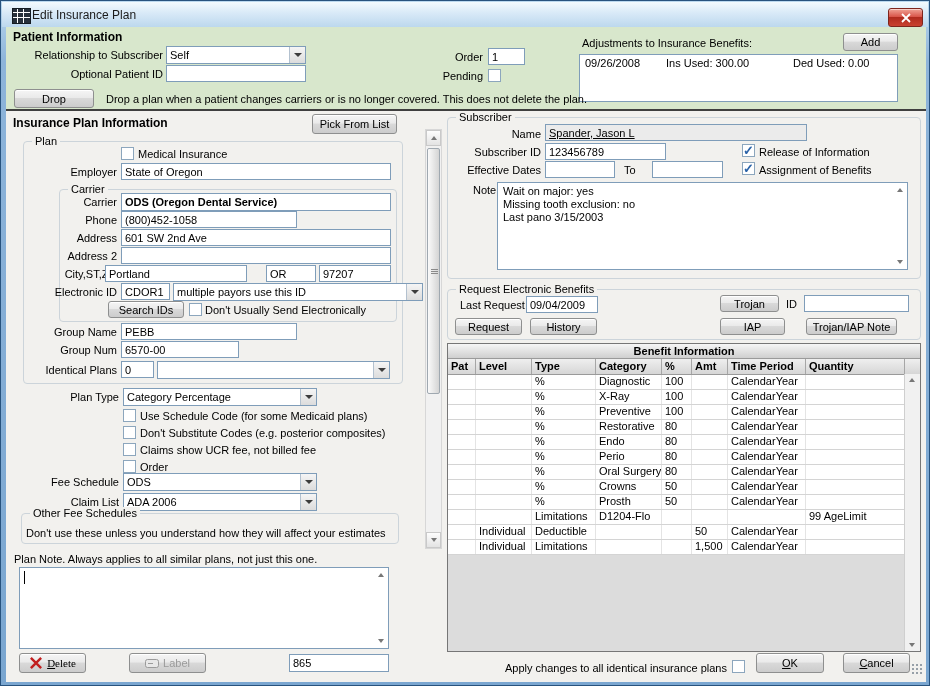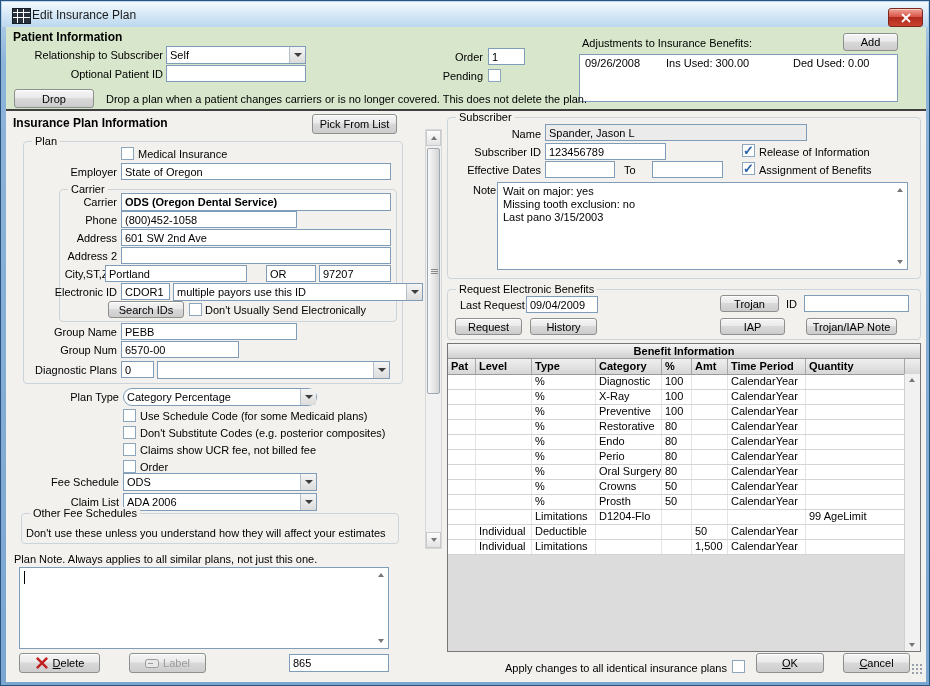--- a/index.html
+++ b/index.html
@@ -167,31 +167,31 @@
   <div class="btn" style="left:107px;top:300px;width:76px;height:17px;">
       <span>Search IDs</span>
     </div>
   <span class="chk" style="left:188px;top:302px;"></span>
   <div class="lbl" style="left:204px;top:303px;">Don't Usually Send Electronically</div>
 
   <div class="rlbl" style="left:20px;width:96px;top:325px;">Group Name</div>
   <input class="txt" style="left: 120px; top: 322px; width: 176px; height: 17px;" value="PEBB">
   <div class="rlbl" style="left:20px;width:96px;top:343px;">Group Num</div>
   <input class="txt" style="left: 120px; top: 340px; width: 118px; height: 17px;" value="6570-00">
-  <div class="rlbl" style="left:20px;width:96px;top:363px;">Diagnostic Plans</div>
+  <div class="rlbl" style="left:20px;width:96px;top:363px;">Identical Plans</div>
   <input class="txt" style="left: 120px; top: 360px; width: 33px; height: 17px;" value="0">
   <div class="combo" style="left:156px;top:360px;width:233px;height:18px;">
     <span class="combo-text"></span>
     <span class="combo-btn">
         <i class="arr-dn"></i>
       </span>
   </div>
 
   <div class="rlbl" style="left:20px;width:98px;top:390px;">Plan Type</div>
-  <div class="combo" style="left:122px;top:387px;width:194px;height:18px;border-radius:9px;">
+  <div class="combo" style="left:122px;top:387px;width:194px;height:18px;">
     <span class="combo-text">Category Percentage</span>
     <span class="combo-btn">
         <i class="arr-dn"></i>
       </span>
   </div>
 
   <span class="chk" style="left:122px;top:408px;"></span>
   <div class="lbl" style="left:139px;top:409px;">Use Schedule Code (for some Medicaid plans)</div>
   <span class="chk" style="left:122px;top:425px;"></span>
   <div class="lbl" style="left:139px;top:426px;">Don't Substitute Codes (e.g. posterior composites)</div>
@@ -233,40 +233,40 @@
   </div>
 
   <div class="lbl" style="left:13px;top:552px;">Plan Note.  Always applies to all similar plans, not just this one.</div>
   <div class="box" style="left:18px;top:566px;width:370px;height:82px;">
     <span class="caret"></span>
     <span class="lbl" style="left:6px;top:3px;"></span>
     <i class="arr-up-s" style="position:absolute;right:4px;top:5px;"></i>
     <i class="arr-dn-s" style="position:absolute;right:4px;bottom:5px;"></i>
   </div>
 
-  <div class="btn" style="left:18px;top:652px;width:81px;height:20px;">
+  <div class="btn" style="left:18px;top:652px;width:67px;height:20px;font-family:Liberation Serif, serif;">
     <svg width="14" height="14" viewBox="0 0 15 15">
         <path d="M2 2 L13 13 M13 2 L2 13" stroke="#c11f1f" stroke-width="2.6" fill="none"></path>
       </svg>
     <span class="u-first">Delete</span>
   </div>
   <div class="btn disabled" style="left:128px;top:652px;width:77px;height:20px;">
     <svg width="14" height="9" viewBox="0 0 14 9">
         <rect x="0.5" y="0.5" width="13" height="8" rx="2" fill="#e8e8e8" stroke="#9b9b9b"></rect>
         <line x1="3" y1="4.5" x2="8" y2="4.5" stroke="#9b9b9b"></line>
       </svg>
     <span>Label</span>
   </div>
   <input class="txt" style="left: 288px; top: 653px; width: 100px; height: 18px;" value="865">
 
   <div class="grp" style="left:446px;top:116px;width:474px;height:162px;">
     <span class="grp-lbl">Subscriber</span>
   </div>
   <div class="rlbl" style="left:468px;width:72px;top:127px;">Name</div>
-  <input class="txt ro" style="left: 544px; top: 123px; width: 262px; height: 17px;" value="Spander, Jason L">
+  <input class="txt ro" style="left: 544px; top: 123px; width: 262px; height: 17px; text-decoration: underline;" value="Spander, Jason L">
   <div class="rlbl" style="left:450px;width:90px;top:145px;">Subscriber ID</div>
   <input class="txt" style="left: 544px; top: 142px; width: 121px; height: 17px;" value="123456789">
   <span class="chk checked" style="left:741px;top:143px;"></span>
   <div class="lbl" style="left:758px;top:145px;">Release of Information</div>
   <div class="rlbl" style="left:450px;width:90px;top:163px;">Effective Dates</div>
   <input class="txt" style="left: 544px; top: 160px; width: 70px; height: 17px;" value="">
   <div class="lbl" style="left:623px;top:163px;">To</div>
   <input class="txt" style="left: 651px; top: 160px; width: 71px; height: 17px;" value="">
   <span class="chk checked" style="left:741px;top:161px;"></span>
   <div class="lbl" style="left:758px;top:163px;">Assignment of Benefits</div>

